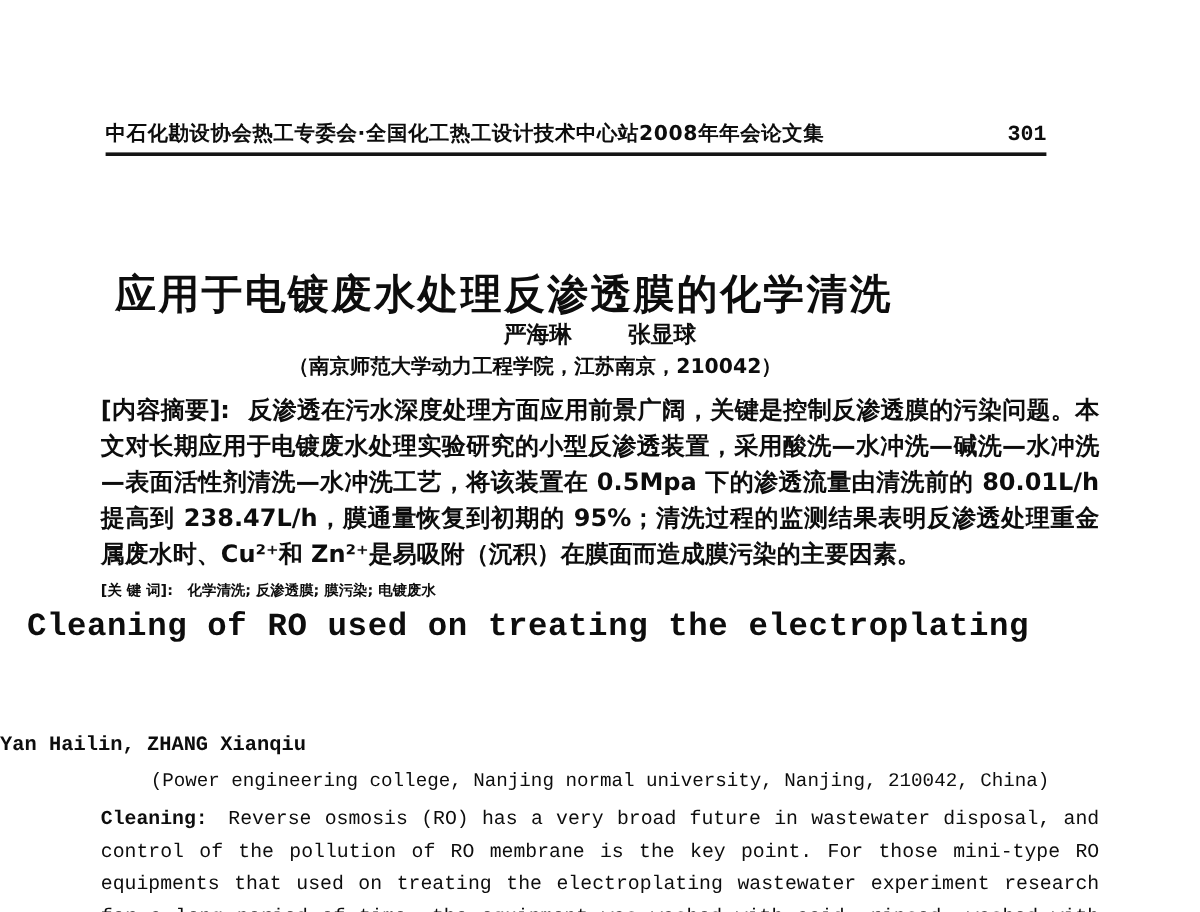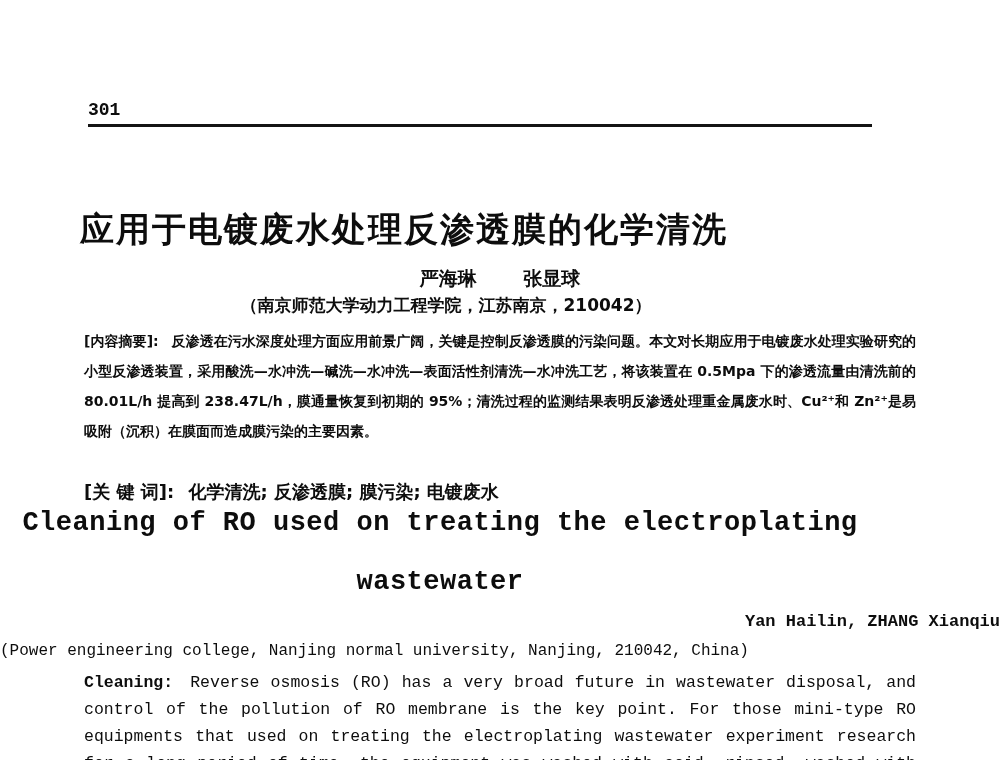--- a/index.html
+++ b/index.html
@@ -20,75 +20,76 @@
   }
   .running-header .proc{
     font-size:17px;font-weight:bold;letter-spacing:0.5px;white-space:nowrap;
   }
   .running-header .pagenum{
     font-size:18px;font-weight:bold;
     font-family:"Liberation Mono", monospace;
   }
   
   .title-zh{
-    position:absolute;left:0;top:207px;width:808px;margin:0;
+    position:absolute;left:0;top:207px;width:808px;margin:16px;
     text-align:center;font-size:34px;font-weight:bold;letter-spacing:2px;
   }
   .authors-zh{
     position:absolute;left:0;top:266px;width:1000px;
     text-align:center;font-size:19px;font-weight:bold;
   }
   .authors-zh .name{margin:0 20px;text-align:right;}
   .affiliation-zh{
     position:absolute;left:0;top:294px;width:892px;
     text-align:center;font-size:17px;font-weight:600;
   }
   
   .abstract-zh{
     position:absolute;left:84px;top:326px;width:832px;margin:0;
-    font-size:14px;line-height:30px;font-weight:600;
+    font-size:20px;line-height:30px;font-weight:600;
     text-align:justify;
   }
   .abstract-zh .label{margin-right:8px;font-weight:bold;}
   .keywords-zh{
     position:absolute;left:84px;top:477px;width:832px;margin:0;
-    font-size:18px;line-height:30px;font-weight:600;
+    font-size:12px;line-height:30px;font-weight:600;
   }
   .keywords-zh .label{margin-right:8px;font-weight:bold;}
   
   .title-en-1,.title-en-2{
     position:absolute;left:0;width:880px;text-align:center;
     font-family:"Liberation Mono", monospace;
     font-size:27px;font-weight:bold;letter-spacing:0.5px;white-space:nowrap;
   }
   .title-en-1{top:508px;}
   .title-en-2{top:567px;}
   .authors-en{
-    position:absolute;left:0;top:612px;width:1000px;text-align:right;
+    position:absolute;left:0;top:612px;width:1000px;text-align:left;
     font-family:"Liberation Mono", monospace;font-size:17px;font-weight:600;
   }
   .affiliation-en{
-    position:absolute;left:0;top:642px;width:1000px;text-align:left;
+    position:absolute;left:0;top:642px;width:1000px;text-align:center;
     font-family:"Liberation Mono", monospace;font-size:16px;font-weight:500;
   }
   
   .abstract-en{
     position:absolute;left:84px;top:669px;width:832px;margin:0;
     font-family:"Liberation Mono", monospace;
     font-size:16.5px;line-height:27px;font-weight:500;
     text-align:justify;
   }
   .abstract-en .label{font-weight:bold;margin-right:6px;}
 </style>
 </head>
 <body>
 
 <div class="page">
 
   <div class="running-header">
+    <span class="proc">中石化勘设协会热工专委会·全国化工热工设计技术中心站2008年年会论文集</span>
     <span class="pagenum">301</span>
   </div>
 
   <h1 class="title-zh">应用于电镀废水处理反渗透膜的化学清洗</h1>
 
   <div class="authors-zh">
     <span class="name">严海琳</span>
     <span class="name">张显球</span>
   </div>
 
@@ -98,21 +99,20 @@
     <span class="label">[内容摘要]:</span>
     <span>反渗透在污水深度处理方面应用前景广阔，关键是控制反渗透膜的污染问题。本文对长期应用于电镀废水处理实验研究的小型反渗透装置，采用酸洗—水冲洗—碱洗—水冲洗—表面活性剂清洗—水冲洗工艺，将该装置在 0.5Mpa 下的渗透流量由清洗前的 80.01L/h 提高到 238.47L/h，膜通量恢复到初期的 95%；清洗过程的监测结果表明反渗透处理重金属废水时、Cu²⁺和 Zn²⁺是易吸附（沉积）在膜面而造成膜污染的主要因素。</span>
   </p>
 
   <p class="keywords-zh">
     <span class="label">[关 键 词]:</span>
     <span>化学清洗; 反渗透膜; 膜污染; 电镀废水</span>
   </p>
 
   <div class="title-en-1">Cleaning of RO used on treating the electroplating</div>
-  <div class="title-en-2">wastewater</div>
 
   <div class="authors-en">Yan Hailin, ZHANG Xianqiu</div>
 
   <div class="affiliation-en">(Power engineering college, Nanjing normal university, Nanjing, 210042, China)</div>
 
   <p class="abstract-en">
     <span class="label">Cleaning:</span>
     <span>Reverse osmosis (RO) has a very broad future in wastewater disposal, and control of the pollution of RO membrane is the key point. For those mini-type RO equipments that used on treating the electroplating wastewater experiment research for a long period of time, the equipment was washed with acid, rinsed, washed with alkali</span>
   </p>
 

